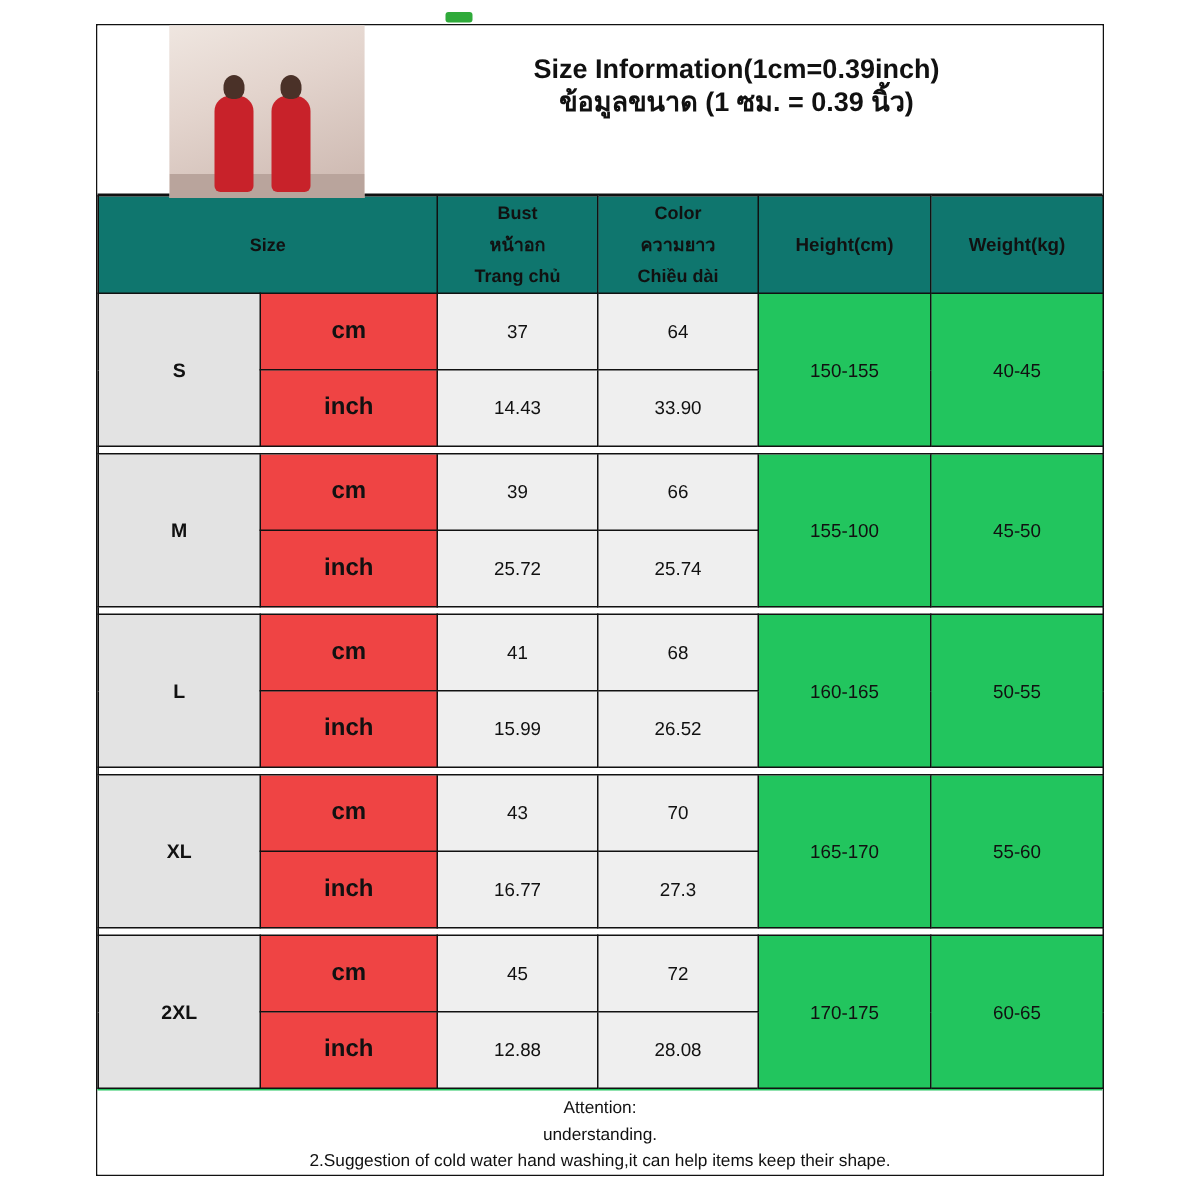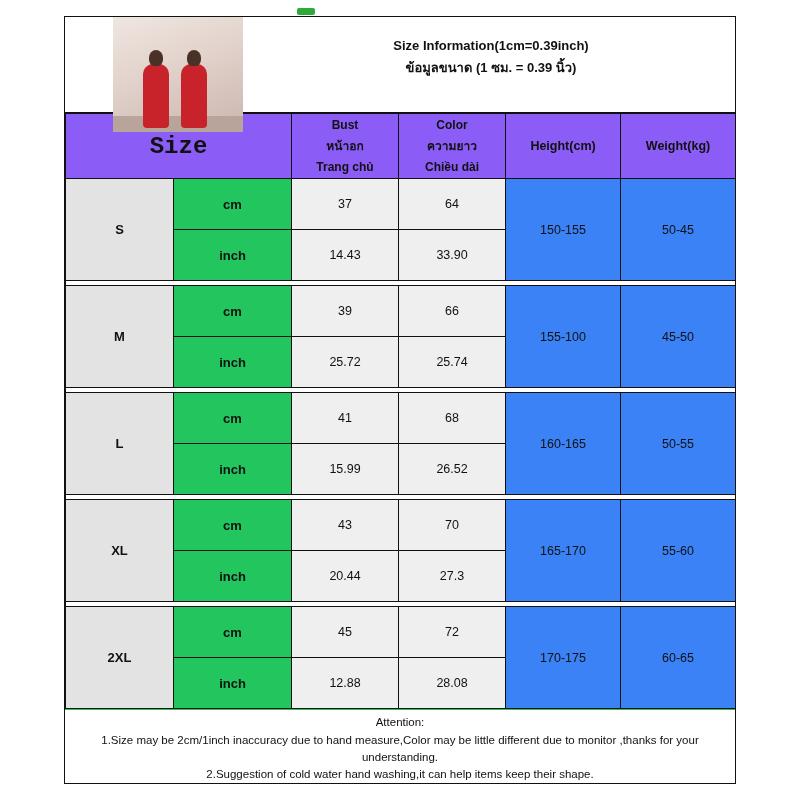--- a/index.html
+++ b/index.html
@@ -85,21 +85,21 @@
 
   .header-titles {
     position: absolute;
     left: 190px;
     right: 8px;
     top: 18px;
     text-align: center;
   }
   .header-titles div {
     font-weight: bold;
-    font-size: 13px;
+    font-size: 18px;
     line-height: 22px;
     color: #111111;
   }
 
   
   .green-mark {
     position: absolute;
     left: 232px;
     top: -9px;
     width: 18px;
@@ -116,54 +116,53 @@
   }
   td, th {
     border: 1px solid #111111;
     text-align: center;
     vertical-align: middle;
     font-size: 12.5px;
     color: #111111;
     padding: 0;
   }
   .head-row td {
-    background: #8b5cf6;
+    background: #0f766e;
     font-weight: bold;
     height: 64px;
   }
   .head-row td.size-head {
-    font-size: 24px;
-    font-family: Liberation Mono, monospace;
+    font-size: 12px;
   }
   .subhead {
     font-weight: bold;
     font-size: 12px;
     line-height: 21px;
     display: block;
   }
   .sizecell {
     background: #e3e3e3;
     font-weight: bold;
     font-size: 13px;
     width: 108px;
   }
   .unitcell {
-    background: #22c55e;
-    font-weight: bold;
-    font-size: 13px;
+    background: #ef4444;
+    font-weight: bold;
+    font-size: 16px;
     width: 118px;
     height: 50px;
   }
   .valcell {
     background: #efefef;
     height: 50px;
     text-align: center;
   }
   .spancell {
-    background: #3b82f6;
+    background: #22c55e;
   }
   .divider-row td {
     height: 4px;
     padding: 0;
     border-left: 1px solid #111111;
     border-right: 1px solid #111111;
     border-top: 1px solid #111111;
     border-bottom: 1px solid #111111;
     background: #ffffff;
   }
@@ -232,21 +231,21 @@
           <td>Height(cm)</td>
           <td>Weight(kg)</td>
         </tr>
 
         <tr>
           <td class="sizecell" rowspan="2">S</td>
           <td class="unitcell">cm</td>
           <td class="valcell">37</td>
           <td class="valcell">64</td>
           <td class="spancell" rowspan="2">150-155</td>
-          <td class="spancell" rowspan="2">50-45</td>
+          <td class="spancell" rowspan="2">40-45</td>
         </tr>
         <tr>
           <td class="unitcell">inch</td>
           <td class="valcell">14.43</td>
           <td class="valcell">33.90</td>
         </tr>
         <tr class="divider-row">
           <td colspan="6"></td>
         </tr>
 
@@ -287,21 +286,21 @@
         <tr>
           <td class="sizecell" rowspan="2">XL</td>
           <td class="unitcell">cm</td>
           <td class="valcell">43</td>
           <td class="valcell">70</td>
           <td class="spancell" rowspan="2">165-170</td>
           <td class="spancell" rowspan="2">55-60</td>
         </tr>
         <tr>
           <td class="unitcell">inch</td>
-          <td class="valcell">20.44</td>
+          <td class="valcell">16.77</td>
           <td class="valcell">27.3</td>
         </tr>
         <tr class="divider-row">
           <td colspan="6"></td>
         </tr>
 
         <tr>
           <td class="sizecell" rowspan="2">2XL</td>
           <td class="unitcell">cm</td>
           <td class="valcell">45</td>
@@ -312,19 +311,18 @@
         <tr>
           <td class="unitcell">inch</td>
           <td class="valcell">12.88</td>
           <td class="valcell">28.08</td>
         </tr>
       </tbody>
     </table>
 
     <div class="footer">
       <div class="attention">Attention:</div>
-      <div>1.Size may be 2cm/1inch inaccuracy due to hand measure,Color may be little different due to monitor ,thanks for your</div>
       <div>understanding.</div>
       <div>2.Suggestion of cold water hand washing,it can help items keep their shape.</div>
     </div>
 
   </div>
 </div>
 
 </body></html>

